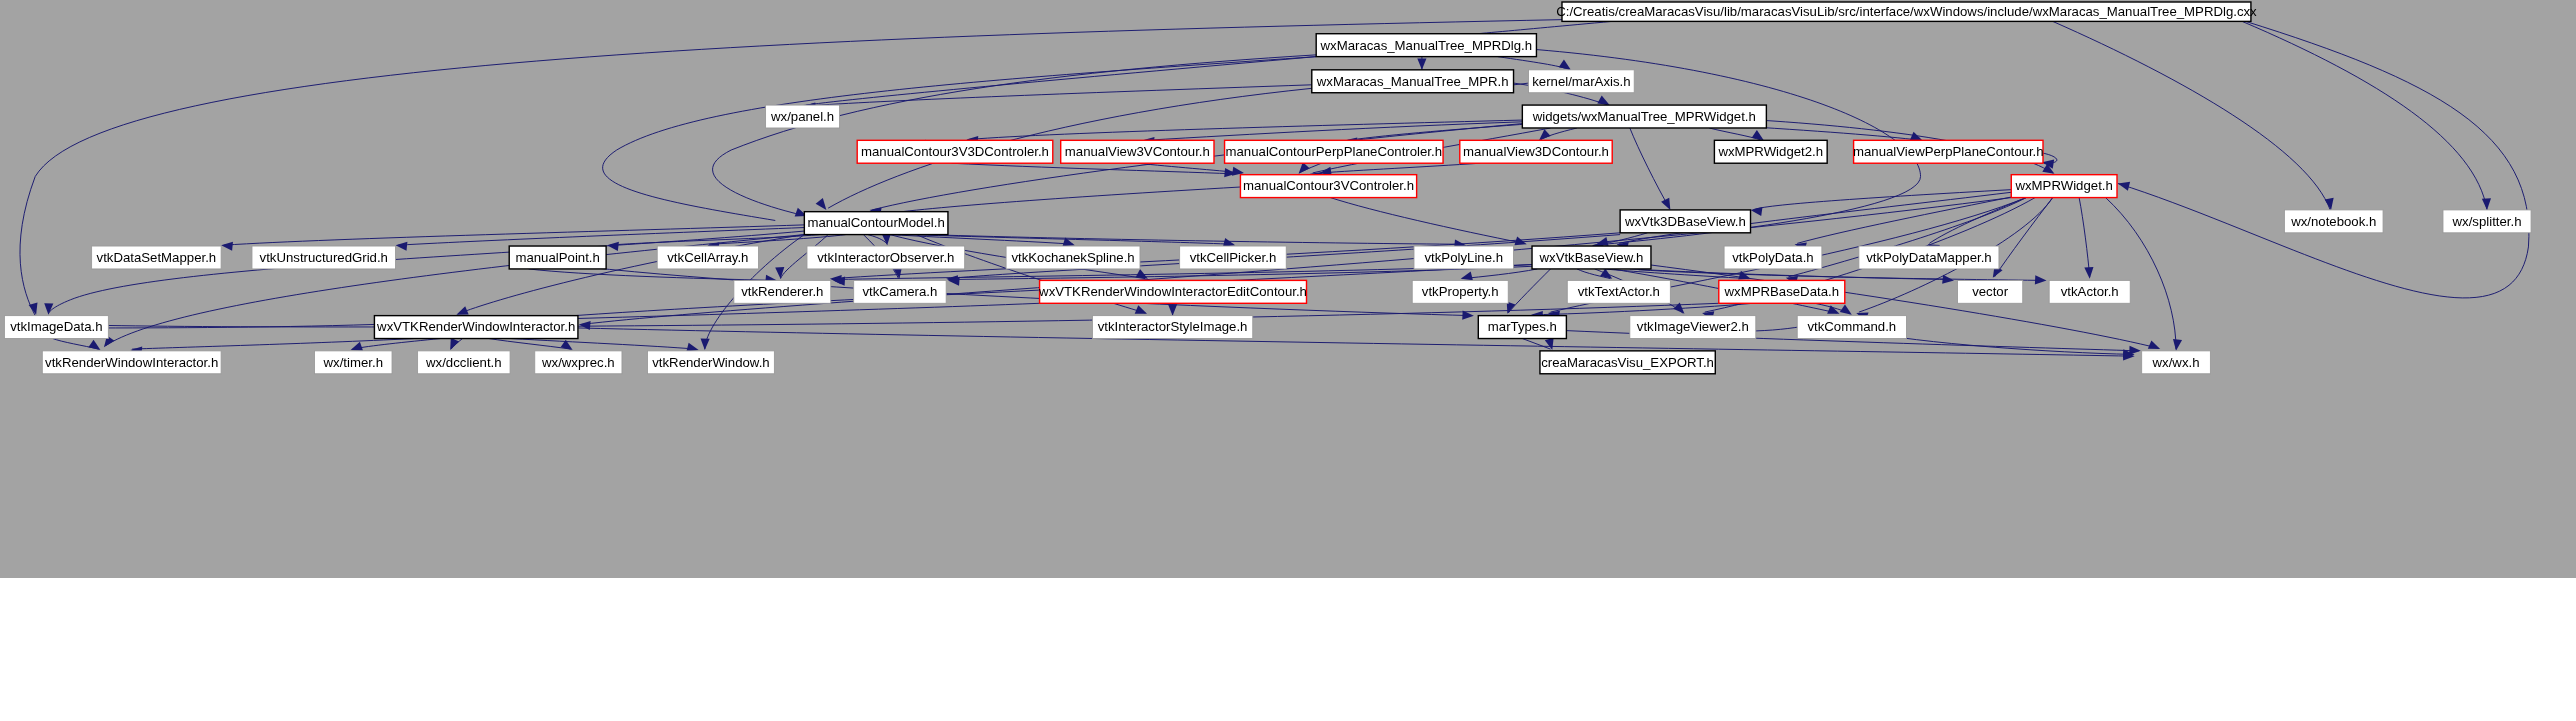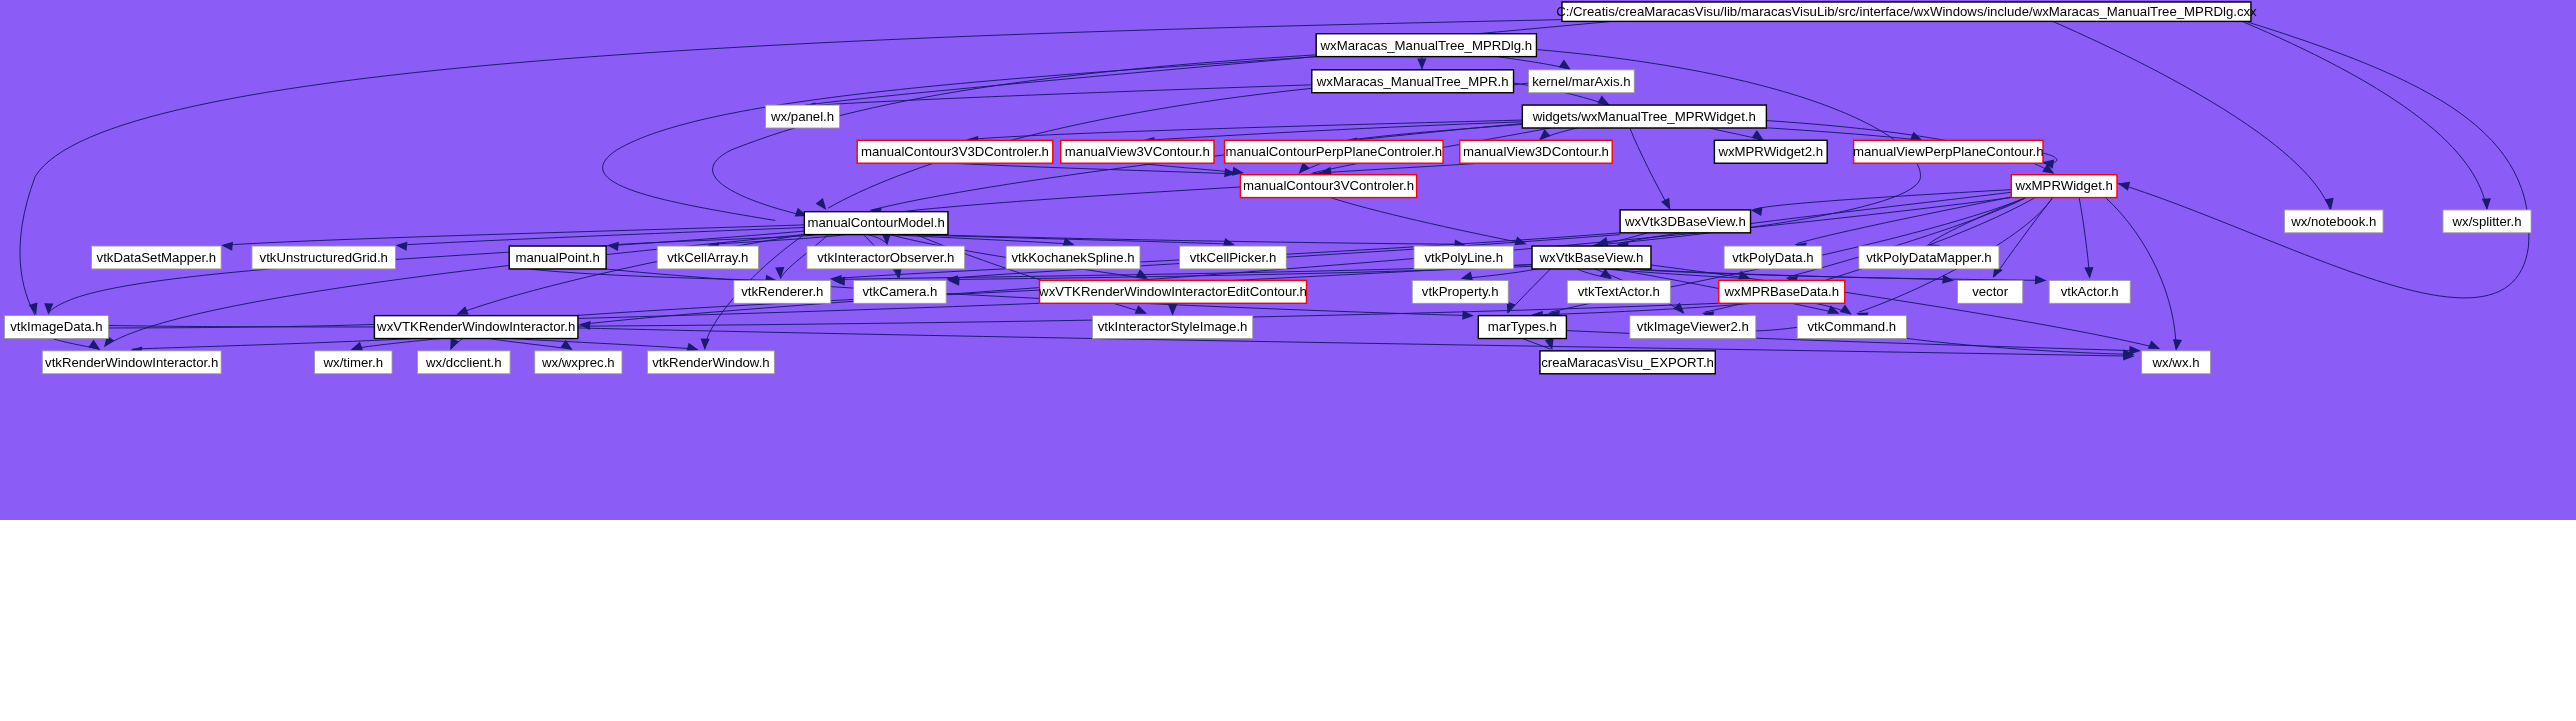--- a/index.html
+++ b/index.html
@@ -1,16 +1,16 @@
 <!DOCTYPE html>
 <html style="font-size:14px"><head>
 <meta charset="utf-8">
 <style>
   html,body{margin:0;padding:0;background:#ffffff;}
-  #root{position:relative;width:2576px;height:520px;background:#8b5cf6;
+  #root{position:relative;width:2576px;height:578px;background:#a3a3a3;
         font-family:"Liberation Sans", sans-serif;overflow:hidden;}
   #graph{position:absolute;left:0;top:0;width:2576px;height:722px;}
   .node-rect{fill:#ffffff;}
   .node-label{font-family:"Liberation Sans", sans-serif;font-size:15px;fill:#000000;
               dominant-baseline:middle;text-anchor:middle;}
   .edge{fill:none;stroke:#1a1a70;stroke-width:1.1px;}
   .arrow-head{fill:#1a1a70;stroke:none;}
 </style>
 </head>
 <body>

